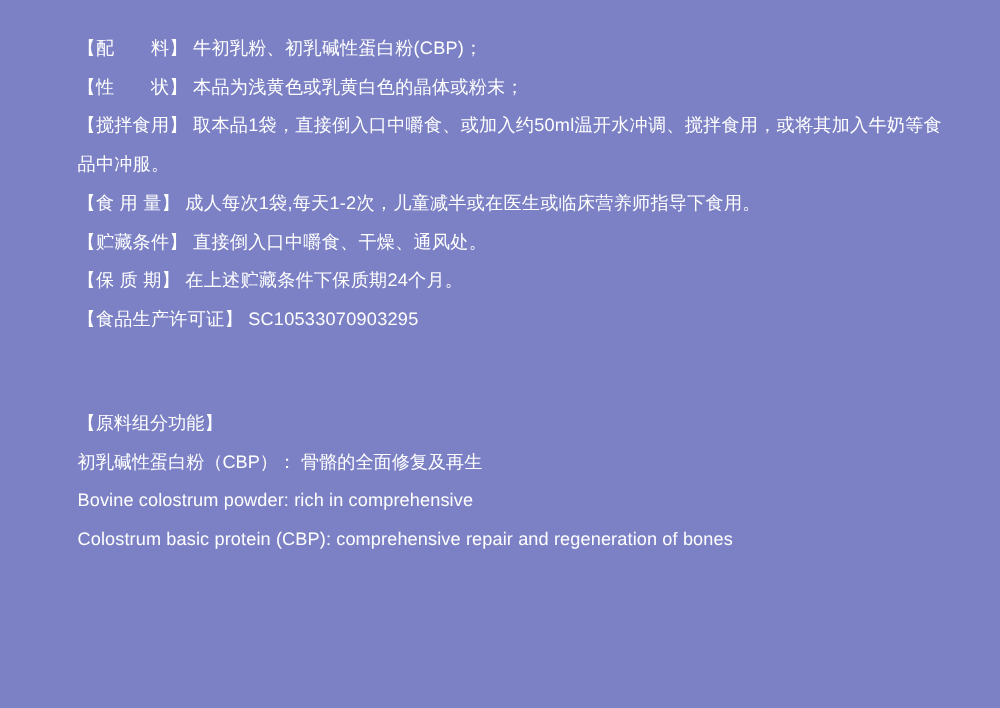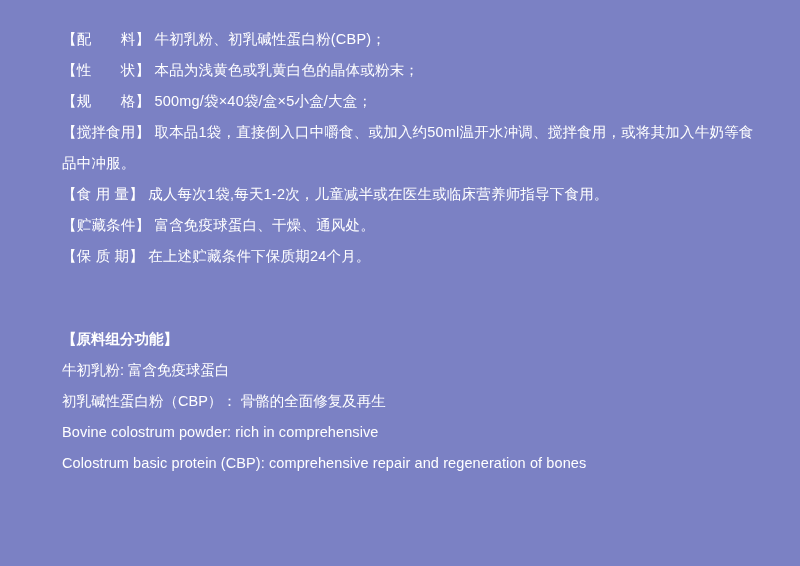--- a/index.html
+++ b/index.html
@@ -42,21 +42,20 @@
     display: inline;
     font-weight: 400;
   }
   .gap {
     height: 52px;
   }
   .section-title {
     font-size: 14.5px;
     line-height: 31px;
     color: #ffffff;
-    font-weight: bold;
   }
   .func-row {
     font-size: 14.5px;
     line-height: 31px;
     color: #ffffff;
   }
   .func-row.en {
     font-size: 14.5px;
     letter-spacing: 0.1px;
   }
@@ -69,43 +68,42 @@
   <div class="spec-list">
     <div class="spec-row">
       <span class="label">【配　　料】</span>
       <span class="value">牛初乳粉、初乳碱性蛋白粉(CBP)；</span>
     </div>
     <div class="spec-row">
       <span class="label">【性　　状】</span>
       <span class="value">本品为浅黄色或乳黄白色的晶体或粉末；</span>
     </div>
     <div class="spec-row">
-      <span class="label">【规　　格】</span>
-      <span class="value">500mg/袋×40袋/盒×5小盒/大盒；</span>
-    </div>
-    <div class="spec-row">
       <span class="label">【搅拌食用】</span>
       <span class="value">取本品1袋，直接倒入口中嚼食、或加入约50ml温开水冲调、搅拌食用，或将其加入牛奶等食品中冲服。</span>
     </div>
     <div class="spec-row">
       <span class="label">【食 用 量】</span>
       <span class="value">成人每次1袋,每天1-2次，儿童减半或在医生或临床营养师指导下食用。</span>
     </div>
     <div class="spec-row">
       <span class="label">【贮藏条件】</span>
-      <span class="value">富含免疫球蛋白、干燥、通风处。</span>
+      <span class="value">直接倒入口中嚼食、干燥、通风处。</span>
     </div>
     <div class="spec-row">
       <span class="label">【保 质 期】</span>
       <span class="value">在上述贮藏条件下保质期24个月。</span>
+    </div>
+    <div class="spec-row">
+      <span class="label">【食品生产许可证】</span>
+      <span class="value">SC10533070903295</span>
     </div>
   </div>
 
   <div class="gap"></div>
 
   <div class="section-title">【原料组分功能】</div>
 
-  <div class="func-row">牛初乳粉: 富含免疫球蛋白</div>
   <div class="func-row">初乳碱性蛋白粉（CBP）：  骨骼的全面修复及再生</div>
   <div class="func-row en">Bovine colostrum powder: rich in comprehensive</div>
   <div class="func-row en">Colostrum basic protein (CBP): comprehensive repair and regeneration of bones</div>
 
 </div>
 
 </body></html>

